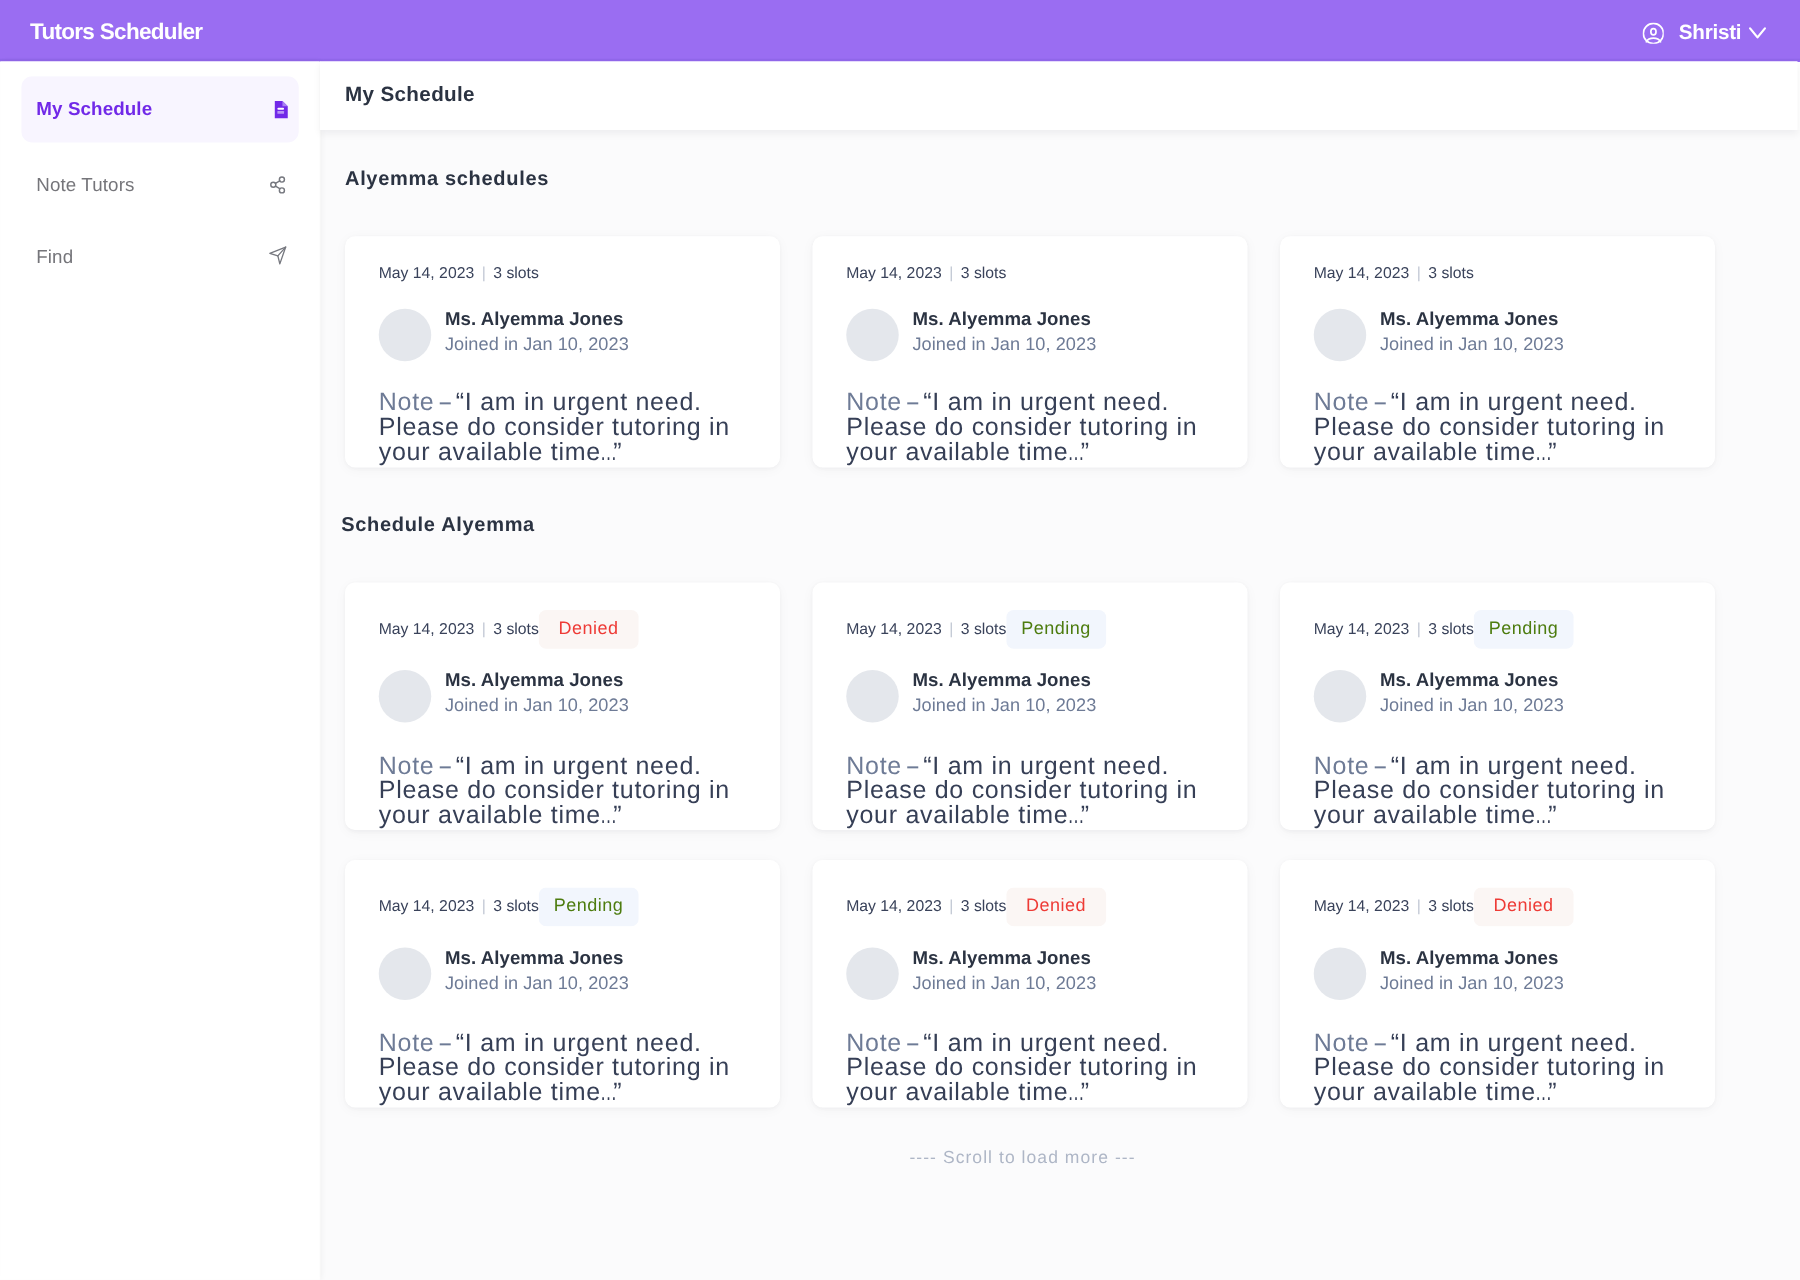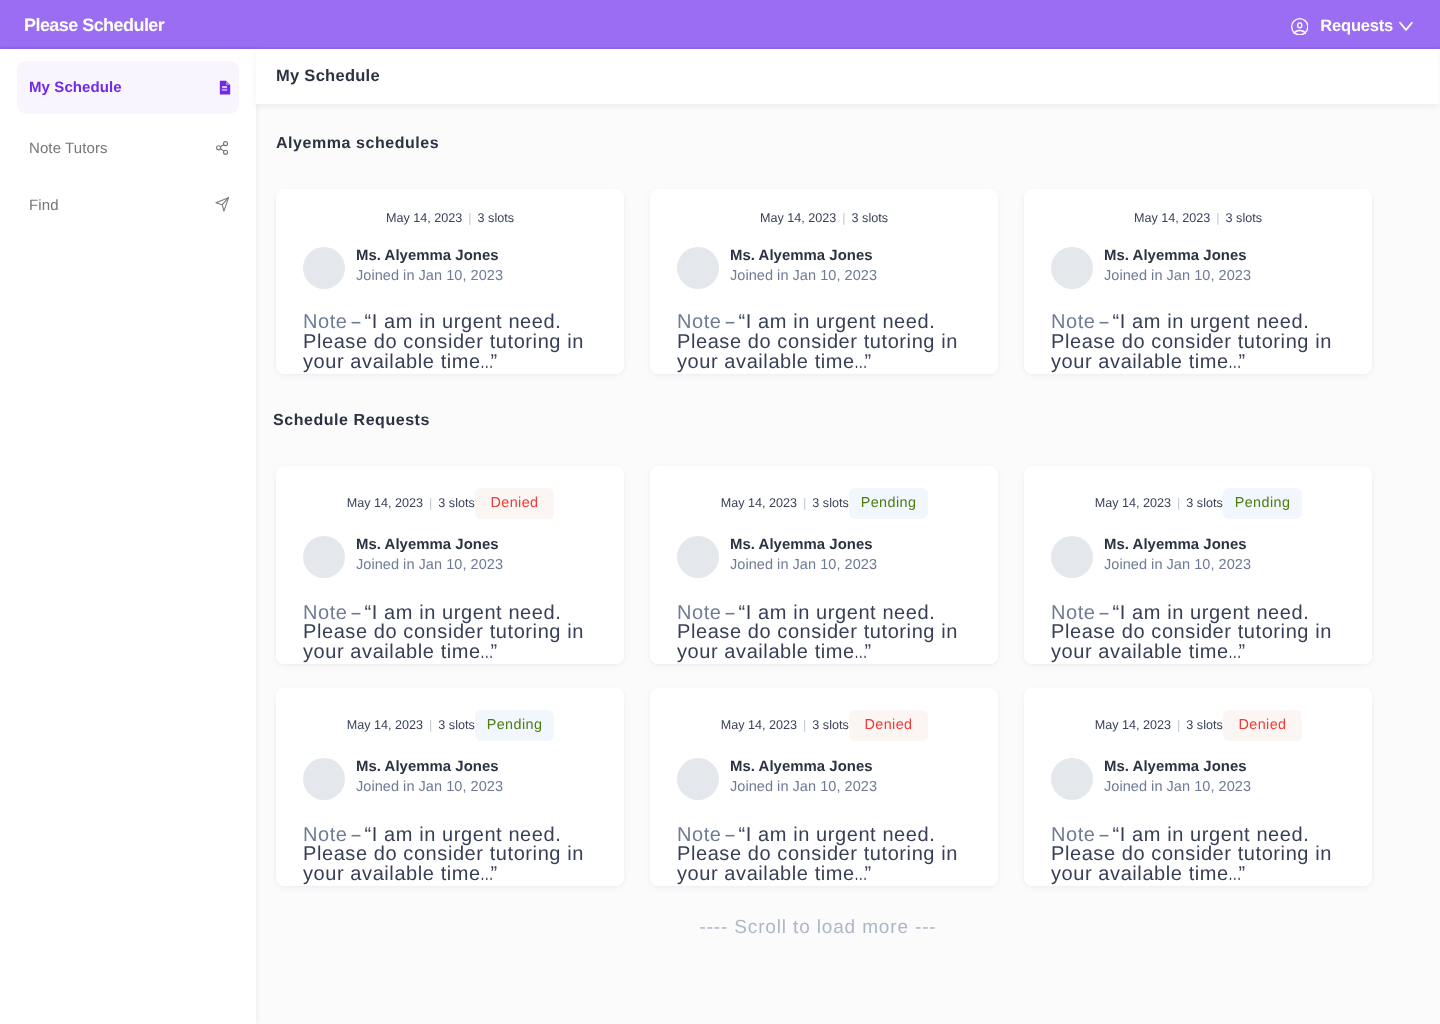--- a/index.html
+++ b/index.html
@@ -75,21 +75,21 @@
   #sec1 .grid { margin-top: 36px; }
 
   .card {
     background: #fff; border-radius: 8px; transform: translateZ(0);
     box-shadow: 0 1px 4px rgba(16,24,40,.045), 0 2px 10px rgba(16,24,40,.035);
     position: relative; padding: 0 27px;
   }
   #sec0 .card { height: 185px; }
   #sec1 .card { height: 198px; }
 
-  .card-top { display: flex; align-items: center; justify-content: center; }
+  .card-top { display: flex; align-items: center; justify-content: flex-start; }
   #sec0 .card-top { margin-top: 20px; height: 18px; align-items: center; }
   #sec1 .card-top { margin-top: 22px; height: 30.5px; align-items: center; }
   .meta { font-size: 12.6px; color: #39425a; white-space: nowrap; }
   .meta .sep { color: #c2c8d4; margin: 0 6px; }
   .badge {
     transform: translateZ(0);
     font-size: 14.4px; border-radius: 6px; line-height: 30.5px; height: 30.5px;
     width: 79.5px; text-align: center; letter-spacing: 0.4px;
     margin-right: -1px;
   }
@@ -104,38 +104,38 @@
   .avatar { width: 42px; height: 42px; border-radius: 50%; background: #e4e7ec; flex: none; }
   .person-text { margin-left: 11px; }
   .person-name { font-size: 14.9px; font-weight: bold; color: #2b3342; letter-spacing:.05px; line-height:19px;}
   .person-sub  { font-size: 14.5px; color: #6e7b96; letter-spacing:.05px; line-height:19px; margin-top:1px;}
 
   .note { font-size: 20px; line-height: 19.8px; color: #363f56; letter-spacing: 0.58px; }
   .note .label { color: #6e7b96; }
   .note .ell { display:inline-block; transform: scaleX(.68); transform-origin: left center; width: 9.3px; margin-left: -1px; margin-right: 1.5px; }
   .note .dash { display:inline-block; transform: scaleX(1.8); margin: 0 4.6px 0 5.2px; color:#6e7b96; }
 
-  .load-more { transform: translateZ(0); font-size: 19px; color: #aeb6c6; letter-spacing:.85px; padding-top: 31px; text-align:center; padding-right: 60px; }
+  .load-more { transform: translateZ(0); font-size: 14px; color: #aeb6c6; letter-spacing:.85px; padding-top: 31px; text-align:center; padding-right: 60px; }
 </style>
 </head>
 <body>
 
 <div class="app">
 
   <div class="topbar">
-    <div class="brand">Please Scheduler</div>
+    <div class="brand">Tutors Scheduler</div>
     <div class="user-box">
       <span>
         <svg class="user-icon" viewBox="0 0 24 24" fill="none" stroke="#ffffff" stroke-width="1.85" stroke-linecap="round" stroke-linejoin="round">
           <circle cx="12" cy="12" r="11.05"></circle>
           <ellipse cx="12" cy="10.1" rx="2.85" ry="3.45"></ellipse>
           <path d="M4.2 21.2a8.4 6.4 0 0 1 15.6 0"></path>
         </svg>
       </span>
-      <span class="user-name">Requests</span>
+      <span class="user-name">Shristi</span>
       <span>
         <svg class="caret" viewBox="0 0 24 24" fill="none" stroke="#ffffff" stroke-width="2.4" stroke-linecap="round" stroke-linejoin="round">
             <path d="M4.1 7.6l7.9 9.6 7.9-9.6"></path>
           </svg>
       </span>
     </div>
   </div>
 
   <div class="sidebar">
     <div class="nav-item active">
@@ -217,21 +217,21 @@
                   <div class="person-text">
                     <div class="person-name">Ms. Alyemma Jones</div>
                     <div class="person-sub">Joined in Jan 10, 2023</div>
                   </div>
                 </div>
                 <div class="note"><span class="label">Note</span><span class="dash">-</span><span>“I am in urgent need. Please do consider tutoring in your available time</span><span class="ell">…</span><span>”</span></div>
               </div>
             </div>
           </div>
           <div class="section" id="sec1">
-            <div class="section-title">Schedule Requests</div>
+            <div class="section-title">Schedule Alyemma</div>
             <div class="grid">
               <div class="card">
                 <div class="card-top">
                   <div class="meta"><span>May 14, 2023</span><span class="sep">|</span><span>3 slots</span></div>
                   <div class="badge denied">Denied</div>
                 </div>
                 <div class="person">
                   <div class="avatar"></div>
                   <div class="person-text">
                     <div class="person-name">Ms. Alyemma Jones</div>

